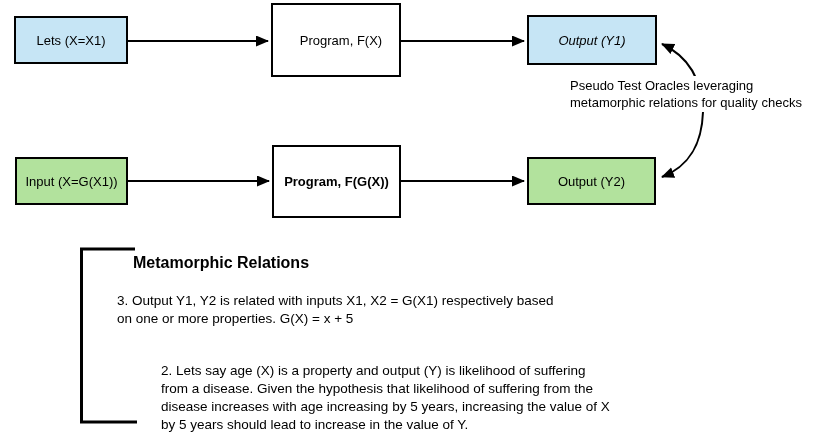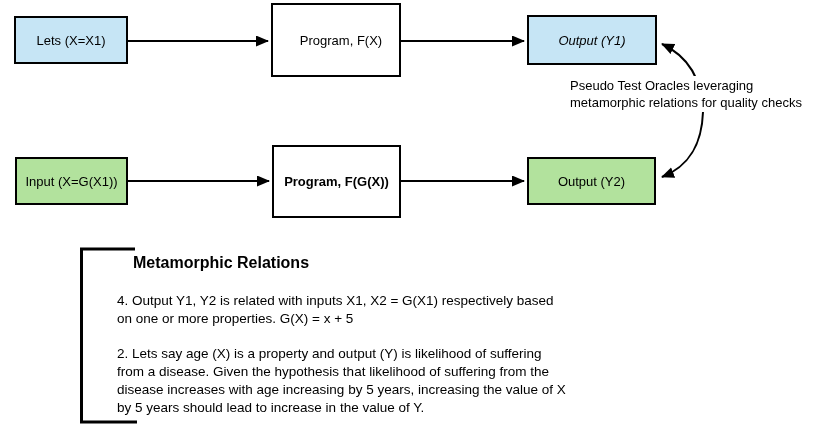--- a/index.html
+++ b/index.html
@@ -72,21 +72,21 @@
     position: absolute;
     left: 117px;
     width: 470px;
     font-size: 13.5px;
     line-height: 18px;
     color: #000000;
     white-space: pre-line;
     z-index: 2;
   }
   .notes-para-1 { top: 292px; }
-  .notes-para-2 { top: 345px; }
+  .notes-para-2 { top: 362px; margin-left: 44px; }
 </style>
 </head>
 <body>
 
 <div class="canvas">
 
   <svg class="layer" width="840" height="438" viewBox="0 0 840 438" xmlns="http://www.w3.org/2000/svg">
     <defs>
       <marker id="ah" markerUnits="userSpaceOnUse" markerWidth="14" markerHeight="12" refX="12" refY="5.5" orient="auto">
         <path d="M0,0 L13,5.5 L0,11 Z" fill="#000000"></path>
@@ -122,20 +122,20 @@
     <span>Program, F(G(X))</span>
   </div>
   <div class="node fill-green node-output2">
     <span>Output (Y2)</span>
   </div>
 
   <div class="oracle-note">Pseudo Test Oracles leveraging
 metamorphic relations for quality checks</div>
 
   <div class="notes-title">Metamorphic Relations</div>
-  <div class="notes-para notes-para-1">4. Output Y1, Y2 is related with inputs X1, X2 = G(X1) respectively based
+  <div class="notes-para notes-para-1">3. Output Y1, Y2 is related with inputs X1, X2 = G(X1) respectively based
 on one or more properties. G(X) = x + 5</div>
   <div class="notes-para notes-para-2">2. Lets say age (X) is a property and output (Y) is likelihood of suffering
 from a disease. Given the hypothesis that likelihood of suffering from the
 disease increases with age increasing by 5 years, increasing the value of X
 by 5 years should lead to increase in the value of Y.</div>
 
 </div>
 
 </body></html>

